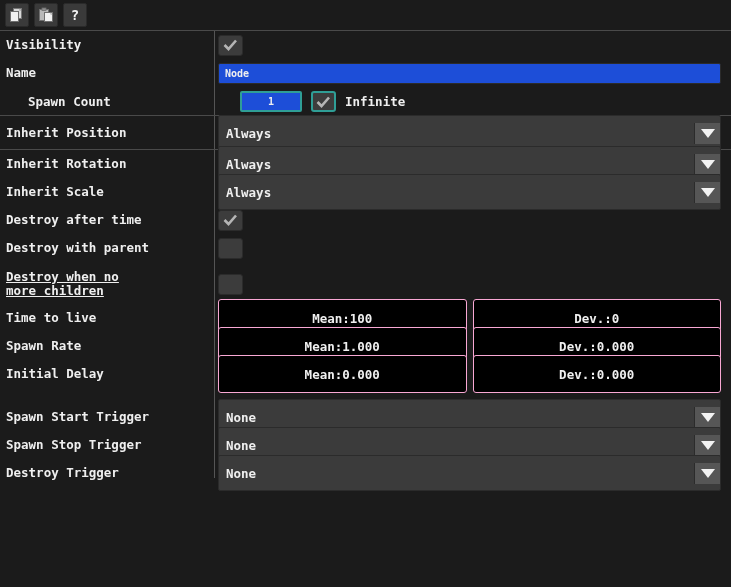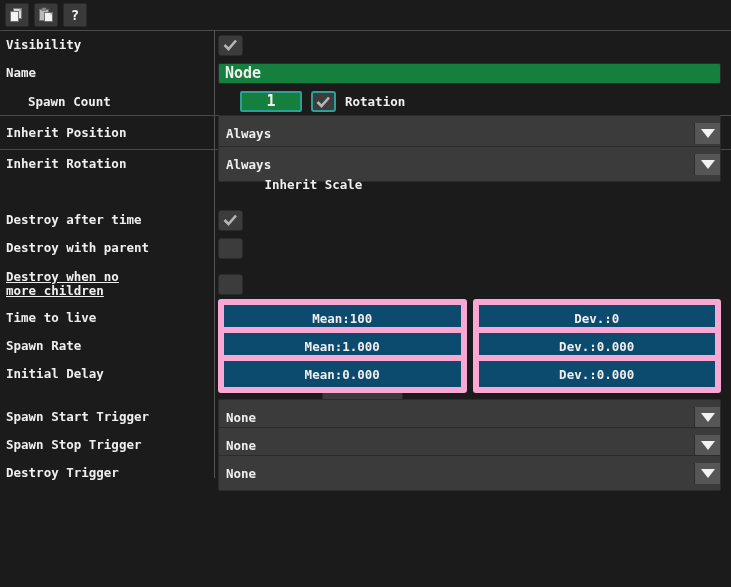--- a/index.html
+++ b/index.html
@@ -111,26 +111,26 @@
   }
   .checkbox.focus {
     border: 2px solid #2f9e96;
   }
   .checkbox .tick {
     width: 15px;
     height: 12px;
   }
 
   .textinput {
-    background: #15803d;
+    background: #1d4ed8;
     border: 1px solid #2b2b2b;
     border-radius: 2px;
     height: 21px;
     line-height: 21px;
-    font-size: 15px;
+    font-size: 10px;
     font-weight: bold;
     color: #efefef;
     padding: 0 6px;
     box-sizing: border-box;
     font-family: "DejaVu Sans Mono", "Liberation Mono", monospace;
     outline: none;
   }
   .textinput.wide {
     flex: 1 1 auto;
   }
@@ -187,22 +187,22 @@
   }
 
   .btn-pair {
     flex: 1 1 auto;
     display: flex;
     gap: 6px;
   }
   .statbtn {
     flex: 1 1 0;
     height: 38px;
-    background: #0c4a6e;
-    border: 6px solid #f9a8d4;
+    background: #000000;
+    border: 1px solid #f9a8d4;
     border-radius: 3px;
     box-sizing: border-box;
     display: flex;
     align-items: center;
     justify-content: center;
     font-size: 12.5px;
     font-weight: bold;
     color: #efefef;
     cursor: pointer;
   }
@@ -267,21 +267,21 @@
 
   <div class="row sep-below" style="height:29px;padding-left:22px;">
     <div class="label">Spawn Count</div>
     <div class="field">
       <input class="textinput numinput" type="text" value="1" style="">
       <div class="checkbox focus" style="margin-left:9px;">
         <svg class="tick" viewBox="0 0 15 12">
           <polyline points="1.5,6 5.5,10 13,1.5" fill="none" stroke="#b5b5b5" stroke-width="2.6"></polyline>
         </svg>
       </div>
-      <span class="inline-label">Rotation</span>
+      <span class="inline-label">Infinite</span>
     </div>
   </div>
 
   <div class="row sep-below" style="height:34px;">
     <div class="label">Inherit Position</div>
     <div class="field">
       <div class="dropdown">
         <span class="dd-text">Always</span>
         <span class="dd-arrow">
             <i class="tri"></i>
@@ -295,21 +295,21 @@
     <div class="field">
       <div class="dropdown">
         <span class="dd-text">Always</span>
         <span class="dd-arrow">
             <i class="tri"></i>
           </span>
       </div>
     </div>
   </div>
 
-  <div class="row" style="height:28px;flex-direction:column;">
+  <div class="row" style="height:28px;">
     <div class="label">Inherit Scale</div>
     <div class="field">
       <div class="dropdown">
         <span class="dd-text">Always</span>
         <span class="dd-arrow">
             <i class="tri"></i>
           </span>
       </div>
     </div>
   </div>

